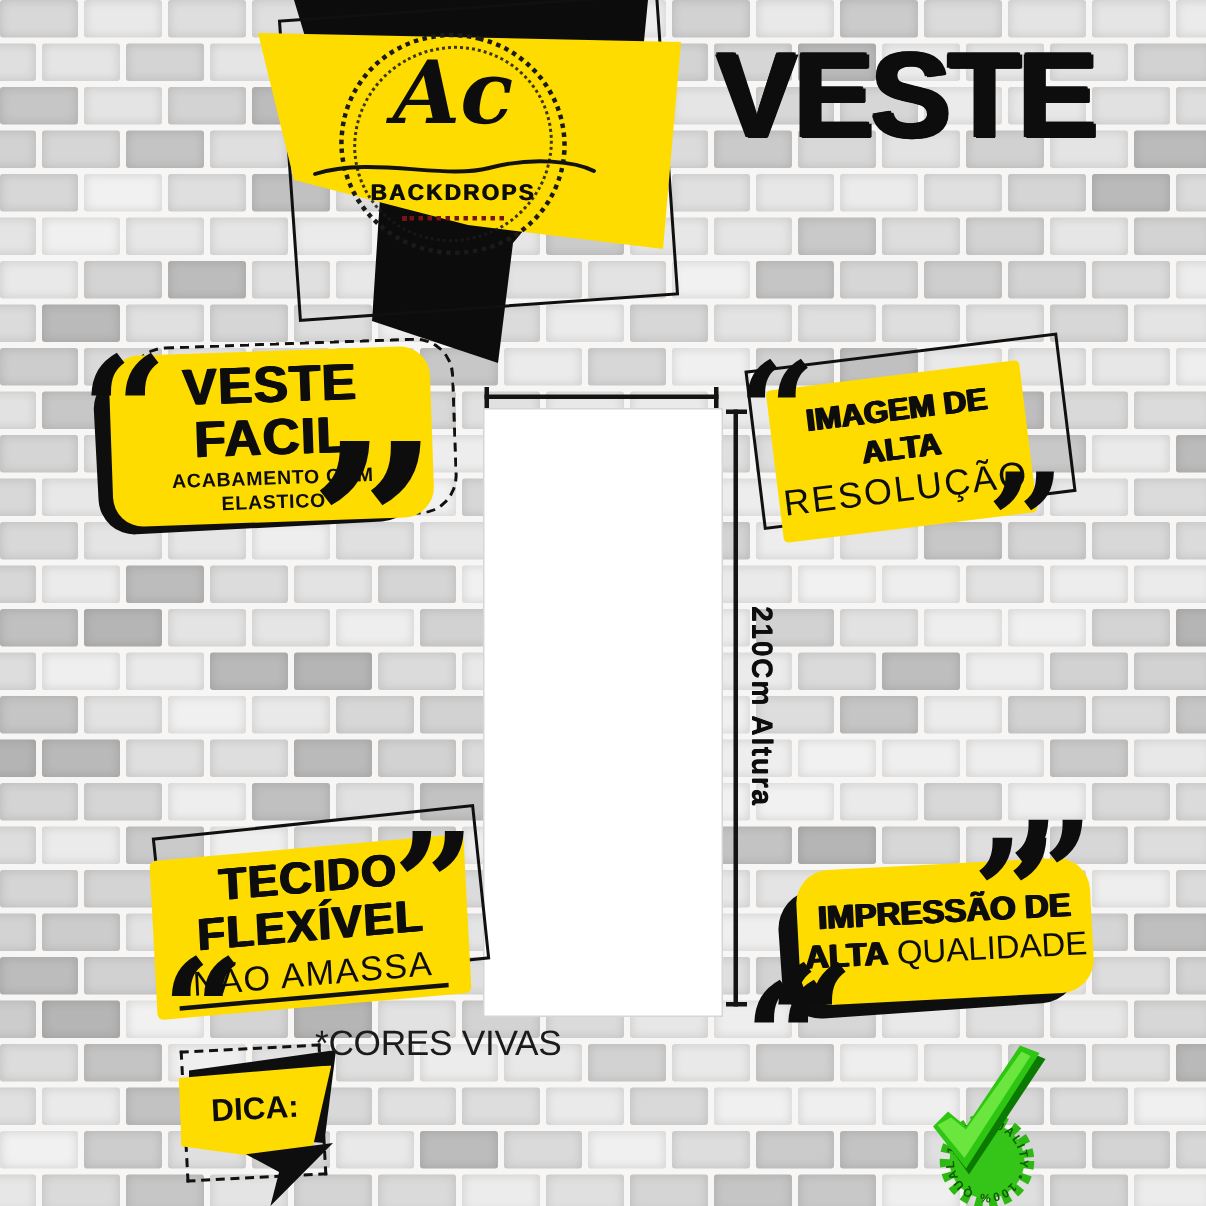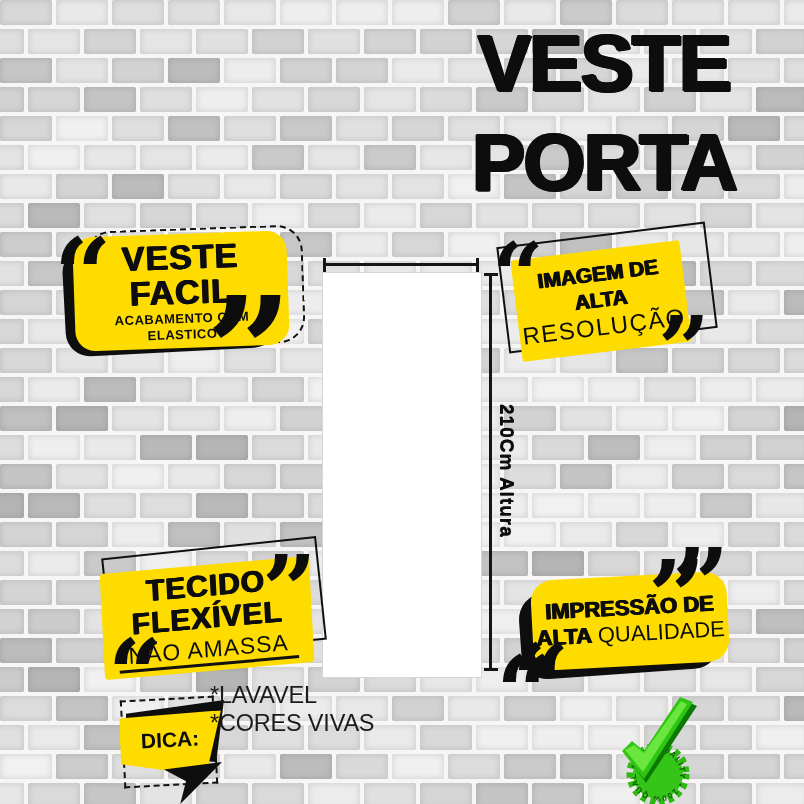--- a/index.html
+++ b/index.html
@@ -533,24 +533,38 @@
       <div class="brick" style="left: 364px; top: 783px; width: 52px; height: 25px; background: rgb(224, 224, 224);"></div>
       <div class="brick" style="left: 420px; top: 783px; width: 52px; height: 25px; background: rgb(213, 213, 213);"></div>
       <div class="brick" style="left: 476px; top: 783px; width: 52px; height: 25px; background: rgb(197, 197, 197);"></div>
       <div class="brick" style="left: 532px; top: 783px; width: 52px; height: 25px; background: rgb(200, 200, 200);"></div>
       <div class="brick" style="left: 588px; top: 783px; width: 52px; height: 25px; background: rgb(239, 239, 239);"></div>
       <div class="brick" style="left: 644px; top: 783px; width: 52px; height: 25px; background: rgb(223, 223, 223);"></div>
       <div class="brick" style="left: 700px; top: 783px; width: 52px; height: 25px; background: rgb(213, 213, 213);"></div>
       <div class="brick" style="left: 756px; top: 783px; width: 52px; height: 25px; background: rgb(236, 236, 236);"></div>
     </div>
 
+  <div class="logo-group">
+    <div class="logo-black"></div>
+    <div class="logo-frame"></div>
+    <div class="logo-yellow"></div>
+    <div class="stamp">
+      <div class="ring-outer"></div>
+      <div class="ring-inner"></div>
+      <div class="monogram">Ac</div>
+      <svg class="swash" width="190" height="28" viewBox="0 0 190 28">
+        <path d="M2 20 C 40 8, 88 24, 118 16 S 176 12, 188 18" fill="none" stroke="#121212" stroke-width="2.6" stroke-linecap="round"></path>
+      </svg>
+      <div class="brandname">BACKDROPS</div>
+      <div class="tagline"></div>
+    </div>
+  </div>
 
   <h1 class="title">
     <span>VESTE</span>
-    <span>PORTA</span>
   </h1>
 
   <div class="door"></div>
   <div class="w-measure"></div>
   <div class="h-measure"></div>
   <div class="h-label">210Cm Altura</div>
 
   <div class="co co1">
     <div class="dash"></div>
     <div class="sh"></div>
@@ -600,21 +614,20 @@
 
   <div class="dica">
     <div class="dash-frame"></div>
     <div class="band"></div>
     <div class="bubble"></div>
     <div class="tail"></div>
     <div class="label">DICA:</div>
   </div>
 
   <div class="tips">
-    <div><span>*LAVAVEL</span><span class="it"></span></div>
     <div><span>*CORES VIVAS</span><span class="it"></span></div>
   </div>
 
   <svg class="seal" width="114" height="114" viewBox="0 0 114 114">
     <circle cx="58" cy="84" r="27" fill="none" stroke="#2eb812" stroke-width="9" stroke-dasharray="5 4"></circle>
     <circle cx="58" cy="84" r="25" fill="#35c418"></circle>
     <defs>
       <path id="sealArc" d="M36 84 a22 22 0 1 1 44 0 a22 22 0 1 1 -44 0"></path>
     </defs>
     <text font-size="8" font-weight="bold" fill="#0a5d00" letter-spacing="1">

